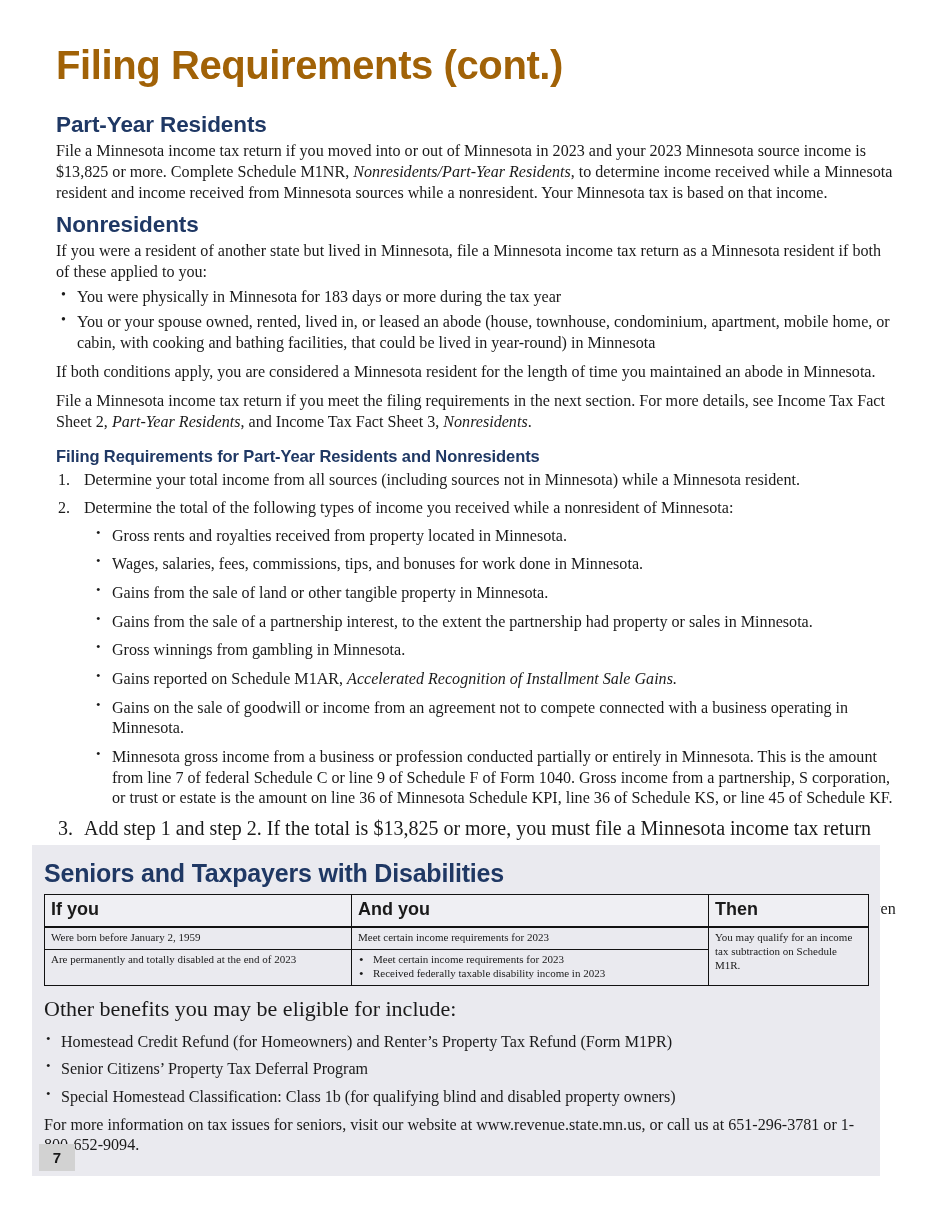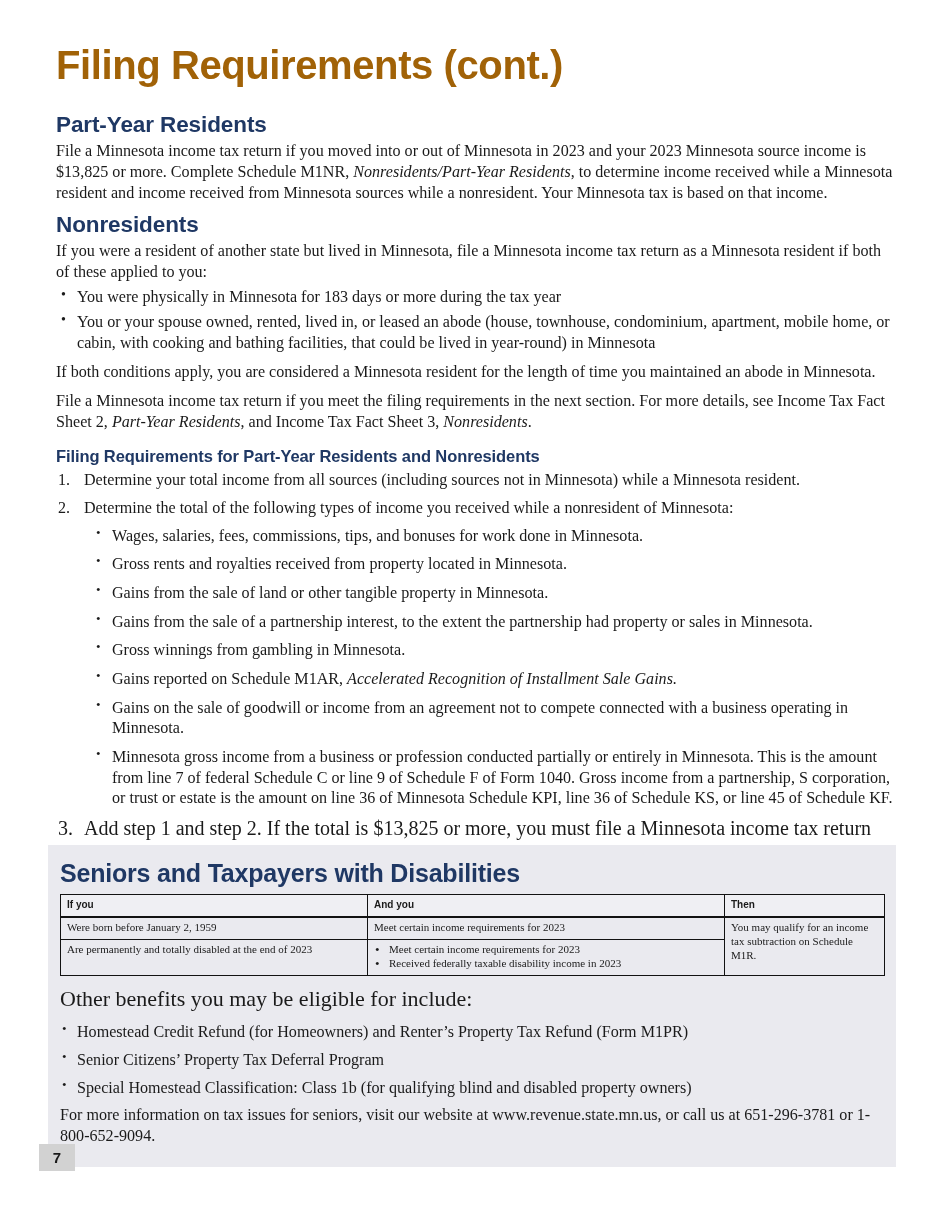--- a/index.html
+++ b/index.html
@@ -145,21 +145,21 @@
   .step3::before {
     content: "3.";
     position: absolute;
     left: 2px;
     top: 0;
   }
 
   
   .panel {
     position: absolute;
-    left: 48px;
+    left: 32px;
     top: 845px;
     width: 848px;
     background: #EAEAEF;
     padding: 14px 12px 20px 12px;
     box-sizing: border-box;
   }
   .panel-title {
     font-family: "Liberation Sans", "DejaVu Sans", sans-serif;
     font-weight: bold;
     font-size: 25px;
@@ -177,21 +177,21 @@
     table-layout: fixed;
   }
   table.reqtable th, table.reqtable td {
     border: 1px solid #121212;
     vertical-align: top;
     padding: 3px 6px 4px 6px;
   }
   table.reqtable th {
     font-family: "Liberation Sans", "DejaVu Sans", sans-serif;
     font-weight: bold;
-    font-size: 10px;
+    font-size: 18px;
     line-height: 1.2;
     text-align: left;
     background: #EFEFF3;
     border-bottom-width: 2px;
     padding-top: 4px;
     padding-bottom: 5px;
   }
   table.reqtable td {
     font-size: 11px;
     line-height: 1.27;
@@ -288,22 +288,22 @@
     </ul>
     <p class="body">If both conditions apply, you are considered a Minnesota resident for the length of time you maintained an abode in Minnesota.</p>
     <p class="body"><span>File a Minnesota income tax return if you meet the filing requirements in the next section. For more details, see Income Tax Fact Sheet 2, </span><em>Part-Year Residents</em><span>, and Income Tax Fact Sheet 3, </span><em>Nonresidents</em><span>.</span></p>
 
     <h3 class="h3">Filing Requirements for Part-Year Residents and Nonresidents</h3>
     <ol class="num">
       <li>Determine your total income from all sources (including sources not in Minnesota) while a Minnesota resident.</li>
       <li>
         <span>Determine the total of the following types of income you received while a nonresident of Minnesota:</span>
         <ul class="subbul">
+          <li>Gross rents and royalties received from property located in Minnesota.</li>
           <li>Wages, salaries, fees, commissions, tips, and bonuses for work done in Minnesota.</li>
-          <li>Gross rents and royalties received from property located in Minnesota.</li>
           <li>Gains from the sale of land or other tangible property in Minnesota.</li>
           <li>Gains from the sale of a partnership interest, to the extent the partnership had property or sales in Minnesota.</li>
           <li>Gross winnings from gambling in Minnesota.</li>
           <li><span>Gains reported on Schedule M1AR, </span><em>Accelerated Recognition of Installment Sale Gains.</em></li>
           <li>Gains on the sale of goodwill or income from an agreement not to compete connected with a business operating in Minnesota.</li>
           <li>Minnesota gross income from a business or profession conducted partially or entirely in Minnesota. This is the amount from line 7 of federal Schedule C or line 9 of Schedule F of Form 1040. Gross income from a partnership, S corporation, or trust or estate is the amount on line 36 of Minnesota Schedule KPI, line 36 of Schedule KS, or line 45 of Schedule KF.</li>
         </ul>
       </li>
     </ol>
     <div class="step3">Add step 1 and step 2. If the total is $13,825 or more, you must file a Minnesota income tax return and Schedule M1NR.</div>

